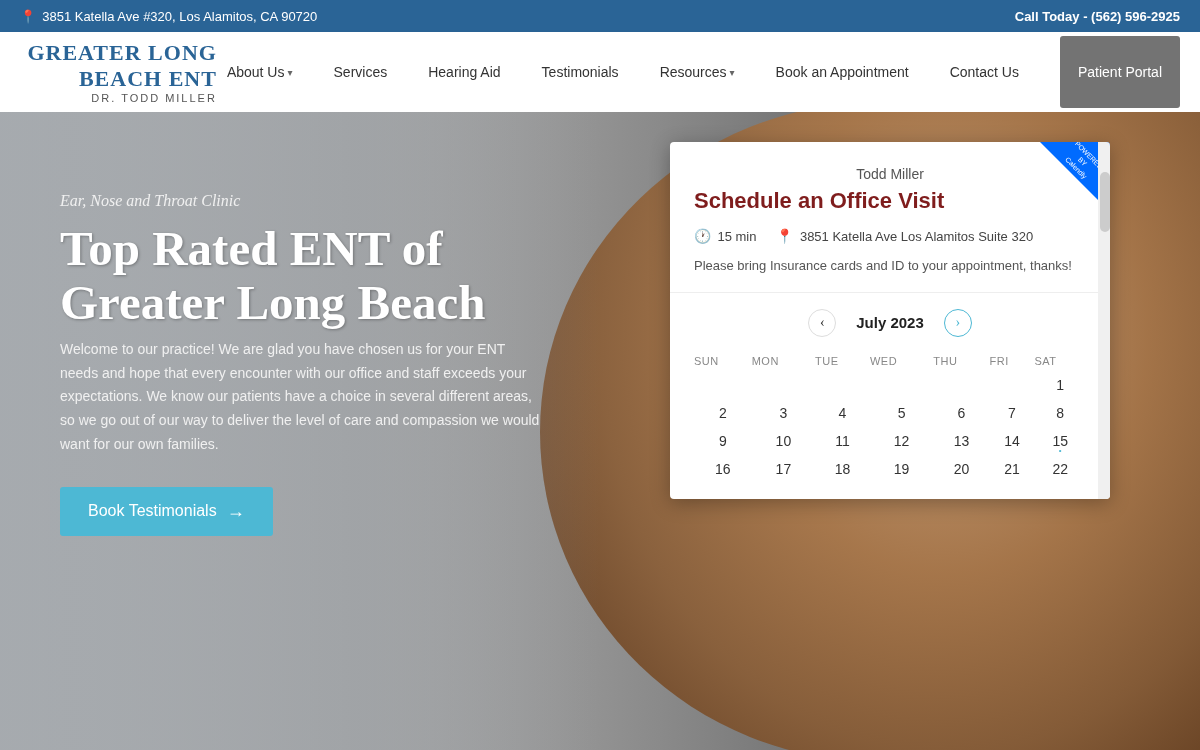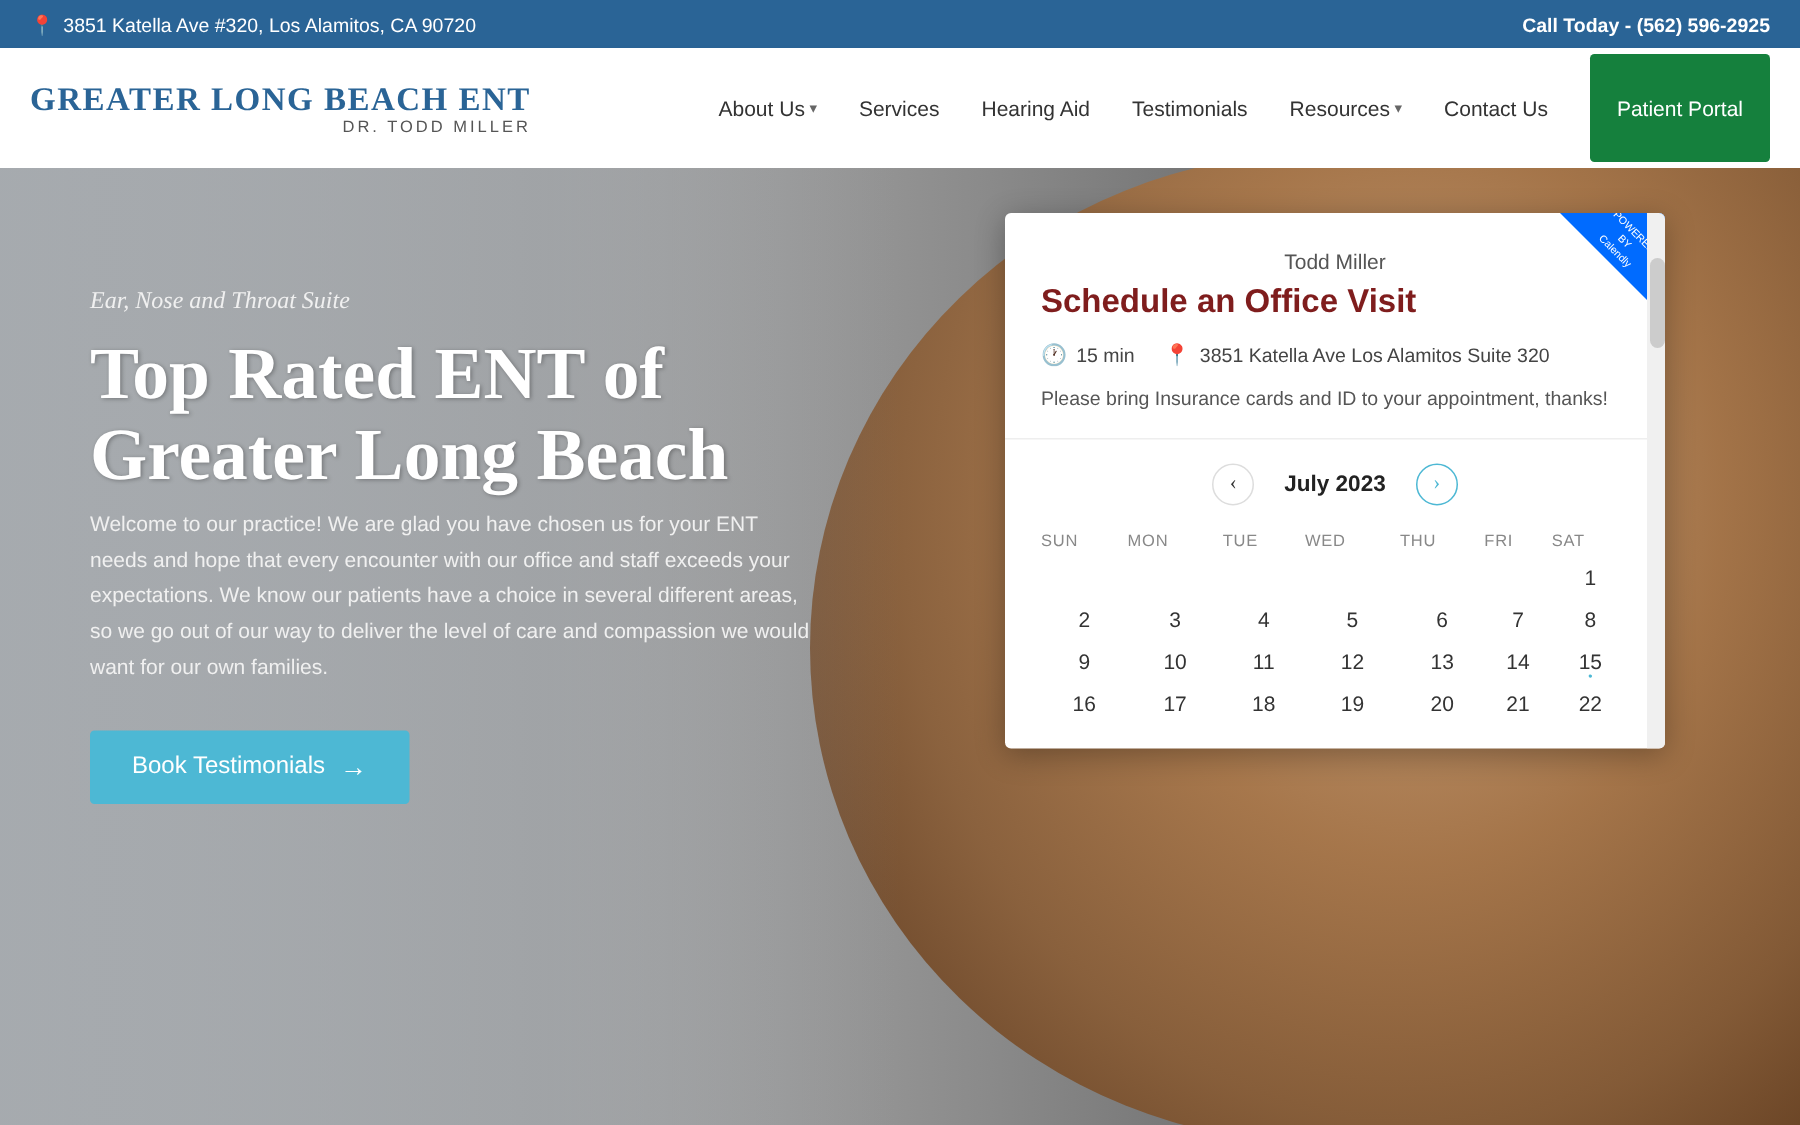--- a/index.html
+++ b/index.html
@@ -43,36 +43,36 @@
     .logo-subtitle {
       font-size: 11px;
       color: #555;
       letter-spacing: 2px;
       text-transform: uppercase;
       font-family: Arial, sans-serif;
     }
     .nav-links {
       display: flex;
       align-items: center;
-      gap: 8px;
+      gap: 21px;
       font-family: Arial, sans-serif;
       font-size: 14px;
     }
     .nav-item {
       padding: 8px 10px;
       color: #333;
       cursor: pointer;
       white-space: nowrap;
       display: flex;
       align-items: center;
       gap: 3px;
     }
     .nav-chevron { font-size: 10px; color: #666; }
     .nav-btn {
-      background: #15803d;
+      background: #737373;
       color: white;
       padding: 28px 18px;
       border-radius: 3px;
       cursor: pointer;
       font-size: 14px;
       margin-left: 10px;
       white-space: nowrap;
     }
 
     
@@ -357,35 +357,38 @@
       <span>Hearing Aid</span>
     </div>
     <div class="nav-item">
       <span>Testimonials</span>
     </div>
     <div class="nav-item">
       <span>Resources</span>
       <span class="nav-chevron">▾</span>
     </div>
     <div class="nav-item">
+      <span>Book an Appointment</span>
+    </div>
+    <div class="nav-item">
       <span>Contact Us</span>
     </div>
     <div class="nav-btn">Patient Portal</div>
   </div>
 </nav>
 
 <div class="hero">
   <div class="hero-bg"></div>
   <div class="hero-person">
     <div class="hero-person-img"></div>
   </div>
   <div class="hero-overlay"></div>
 
   <div class="hero-content">
-    <div class="hero-subtitle">Ear, Nose and Throat Suite</div>
+    <div class="hero-subtitle">Ear, Nose and Throat Clinic</div>
     <h1 class="hero-title">Top Rated ENT of Greater Long Beach</h1>
     <p class="hero-desc">Welcome to our practice! We are glad you have chosen us for your ENT needs and hope that every encounter with our office and staff exceeds your expectations. We know our patients have a choice in several different areas, so we go out of our way to deliver the level of care and compassion we would want for our own families.</p>
     <div class="hero-cta">
       <span>Book Testimonials</span>
       <span class="hero-cta-arrow">→</span>
     </div>
   </div>
 
   <div class="calendar-panel">
 

